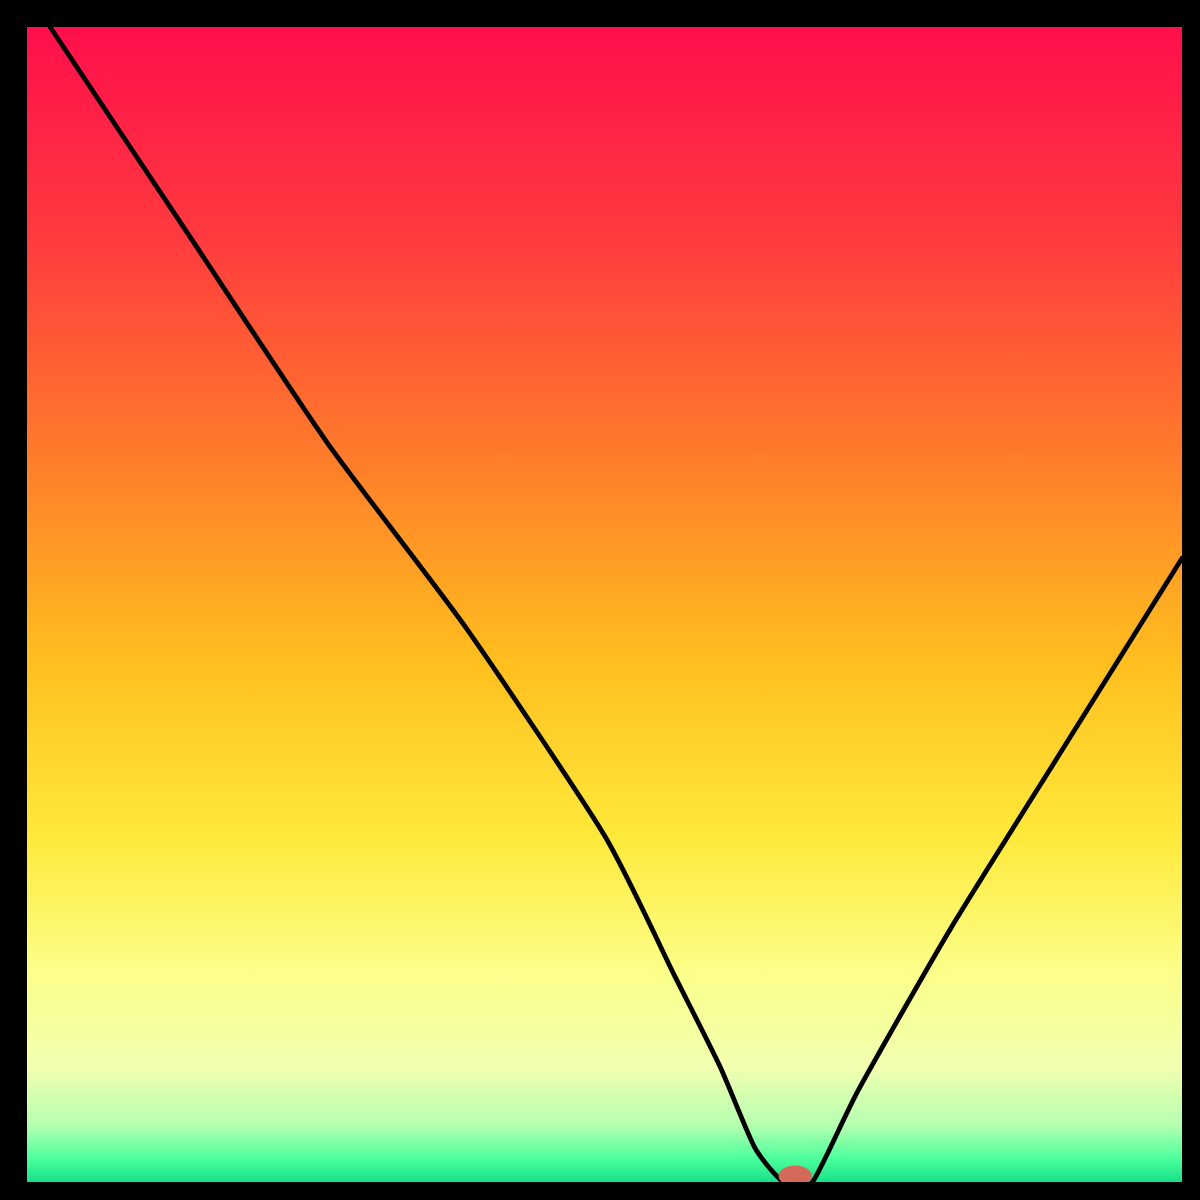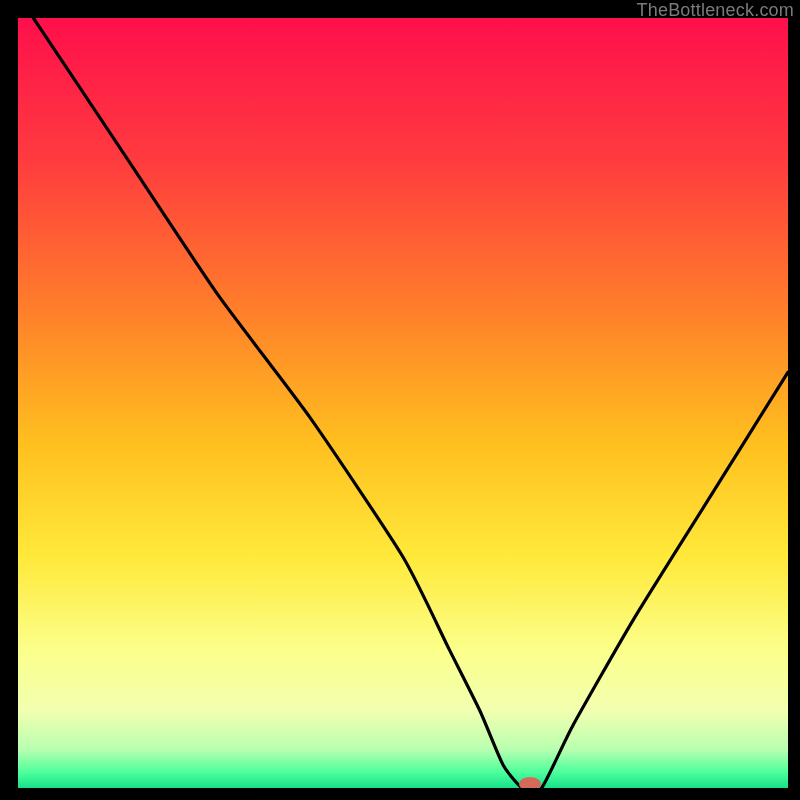--- a/index.html
+++ b/index.html
@@ -55,14 +55,13 @@
             <stop offset="95%" stop-color="#b8ffb0"></stop>
             <stop offset="98%" stop-color="#4cff9c"></stop>
             <stop offset="100%" stop-color="#16e08a"></stop>
           </linearGradient>
       </defs>
       <rect id="bg-rect" x="0" y="0" width="770" height="770" fill="url(#bg-grad)"></rect>
       <path id="curve" fill="none" stroke="#000" stroke-width="3.2" stroke-linejoin="round" stroke-linecap="round" d="M 15.4 0 C 24.64 13.860000000000003, 89.32000000000001 110.88000000000002, 107.80000000000001 138.60000000000002 C 126.28000000000002 166.32000000000002, 181.72000000000003 251.01999999999998, 200.20000000000002 277.2 C 218.68 303.38, 274.12 374.22, 292.6 400.40000000000003 C 311.08000000000004 426.58000000000004, 371.14 515.9, 385 539 C 398.86 562.1, 423.50000000000006 616, 431.20000000000005 631.4 C 438.90000000000003 646.8, 456.61 681.45, 462 693 C 467.39 704.55, 480.865 739.1999999999999, 485.1 746.9 C 489.33500000000004 754.6, 500.5 767.69, 504.35 770 C 508.20000000000005 772.31, 518.595 776.16, 523.6 770 C 528.605 763.84, 545.16 725.3399999999999, 554.4 708.4 C 563.64 691.46, 602.14 623.7, 616 600.6 C 629.86 577.5, 677.6 502.03999999999996, 693 477.4 C 708.4 452.76, 762.3 366.52, 770 354.2"></path>
       <ellipse id="marker" rx="11" ry="7" fill="#d66a5a" cx="512.0500000000001" cy="766"></ellipse>
     </svg>
   </div>
-  <div class="attribution">TheBottleneck.com</div>
 </div>
 
 </body></html>

